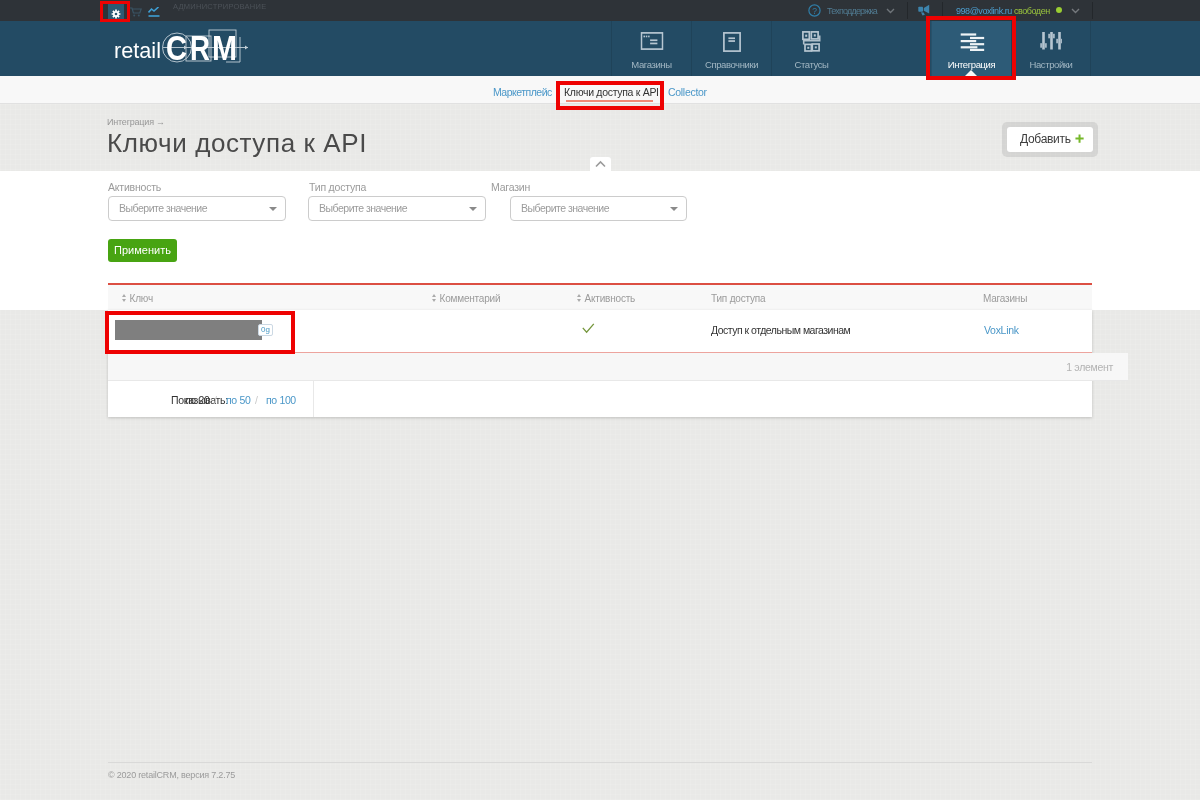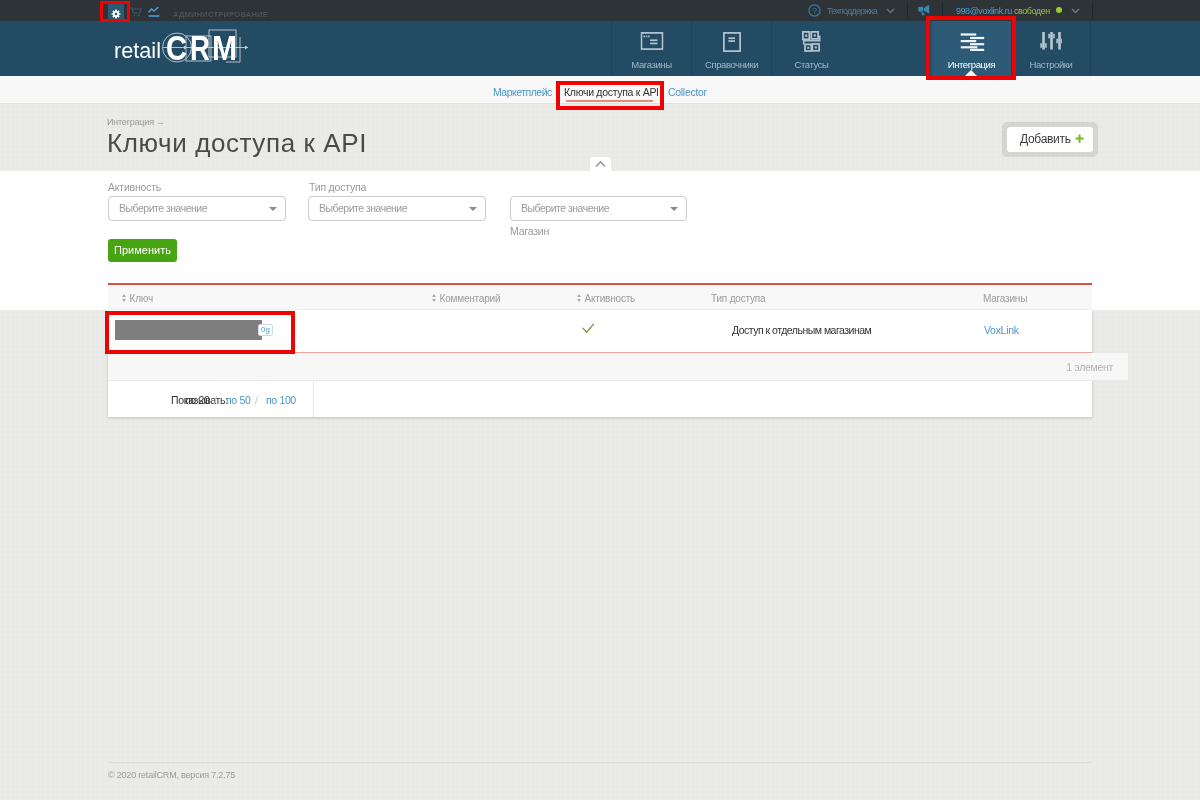--- a/index.html
+++ b/index.html
@@ -12,21 +12,21 @@
 }
 body:before { content:""; position:absolute; left:0; top:0; width:1200px; height:800px;
   background-image:repeating-linear-gradient(0deg, rgba(255,255,255,0.10) 0 1px, transparent 1px 5px),
                    repeating-linear-gradient(90deg, rgba(255,255,255,0.10) 0 1px, transparent 1px 5px);
   pointer-events:none; }
 .abs { position:absolute; }
 
 
 #topbar { left:0; top:0; width:1200px; height:21px; background:#2e3338; z-index:1; }
 #gearTile { left:108px; top:3px; width:16px; height:18px; background:#2b5a73; z-index:2; }
-#admLabel { left:173px; top:10px; font-size:7.5px; font-weight:bold; letter-spacing:0.25px; color:#4c5258; z-index:2; }
+#admLabel { left:173px; top:2px; font-size:7.5px; font-weight:normal; letter-spacing:0.25px; color:#4c5258; z-index:2; }
 .tb-sep { top:2px; width:1px; height:17px; background:#23272b; z-index:2; }
 .tbtxt { font-size:9px; z-index:2; }
 
 
 #header { left:0; top:21px; width:1200px; height:55px; background:#234b64; }
 .nav { position:absolute; top:0; height:55px; width:80px; text-align:center; border-left:1px solid rgba(0,0,0,0.10); }
 .nav .lbl { position:absolute; bottom:6px; width:100%; font-size:9.5px; letter-spacing:-0.4px; color:#a2b7c3; }
 .nav svg { position:absolute; left:50%; transform:translateX(-50%); }
 .nav.active { background:#2d5b77; }
 .nav.active .lbl { color:#fff; }
@@ -240,42 +240,42 @@
   </svg>
 <div id="collapseTile" class="abs">
   <svg width="21" height="15" viewBox="0 0 21 15">
       <path d="M6 9.5 l4.5-4.5 L15 9.5" stroke="#9b9b9b" stroke-width="1.6" fill="none"></path>
     </svg>
 </div>
 
 <div id="whiteband" class="abs"></div>
 <div class="flabel" style="left:108px;">Активность</div>
 <div class="flabel" style="left:309px;">Тип доступа</div>
-<div class="flabel" style="left:510px;margin-top:44px;">Магазин</div>
+<div class="flabel" style="left:491px;">Магазин</div>
 <div class="fselect" style="left:108px; width:178px;">Выберите значение<span class="arr"></span></div>
 <div class="fselect" style="left:308px; width:178px;">Выберите значение<span class="arr"></span></div>
 <div class="fselect" style="left:510px; width:177px;">Выберите значение<span class="arr"></span></div>
 <div id="applyBtn" class="abs">Применить</div>
 
 <div id="tableTop" class="abs">
   <span class="abs" style="left:14px; top:8px;"><span class="sortarr"></span> Ключ</span>
   <span class="abs" style="left:324px; top:8px;"><span class="sortarr"></span> Комментарий</span>
   <span class="abs" style="left:469px; top:8px;"><span class="sortarr"></span> Активность</span>
   <span class="abs" style="left:603px; top:8px;">Тип доступа</span>
   <span class="abs" style="left:875px; top:8px;">Магазины</span>
 </div>
 
 <div id="card" class="abs">
   <div id="row1">
     <div id="grayKey"></div>
     <div id="chip">0g</div>
     <svg class="abs" style="left:474px; top:13px;" width="13" height="11" viewBox="0 0 13 11">
         <path d="M0.8 4.8 l3.8 4.4 L11.8 0.8" stroke="#75963c" stroke-width="1.3" fill="none"></path>
       </svg>
-    <span class="abs" style="left:603px; top:14px; font-size:10.5px; letter-spacing:-0.5px; color:#333;margin-left:21px;">Доступ к отдельным магазинам</span>
+    <span class="abs" style="left:603px; top:14px; font-size:10.5px; letter-spacing:-0.5px; color:#333;">Доступ к отдельным магазинам</span>
     <span class="abs blue" style="left:876px; top:14px; font-size:10.5px; letter-spacing:-0.3px;">VoxLink</span>
   </div>
   <div id="countStrip">
       <span>1 элемент</span>
     </div>
   <div id="pager">
     <span style="left:15px; color:#333;padding-left:48px;">Показывать:</span>
     <span style="left:77px; color:#333;">по 20</span>
     <span style="left:106px; color:#c9c9c9;">/</span>
     <span style="left:118px;" class="blue">по 50</span>

